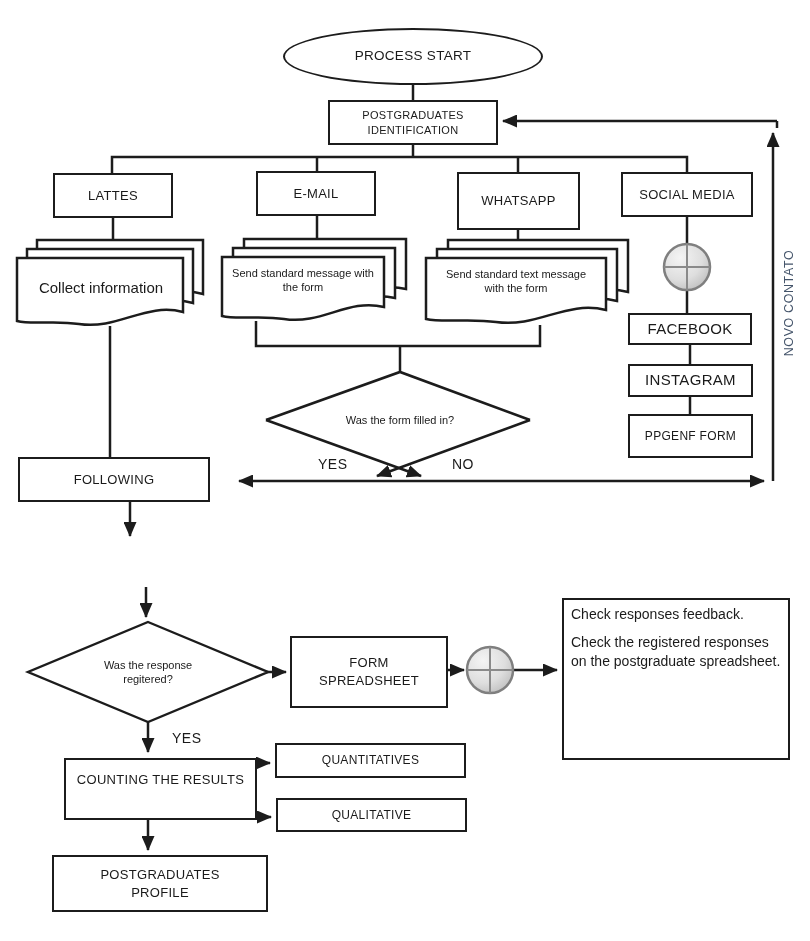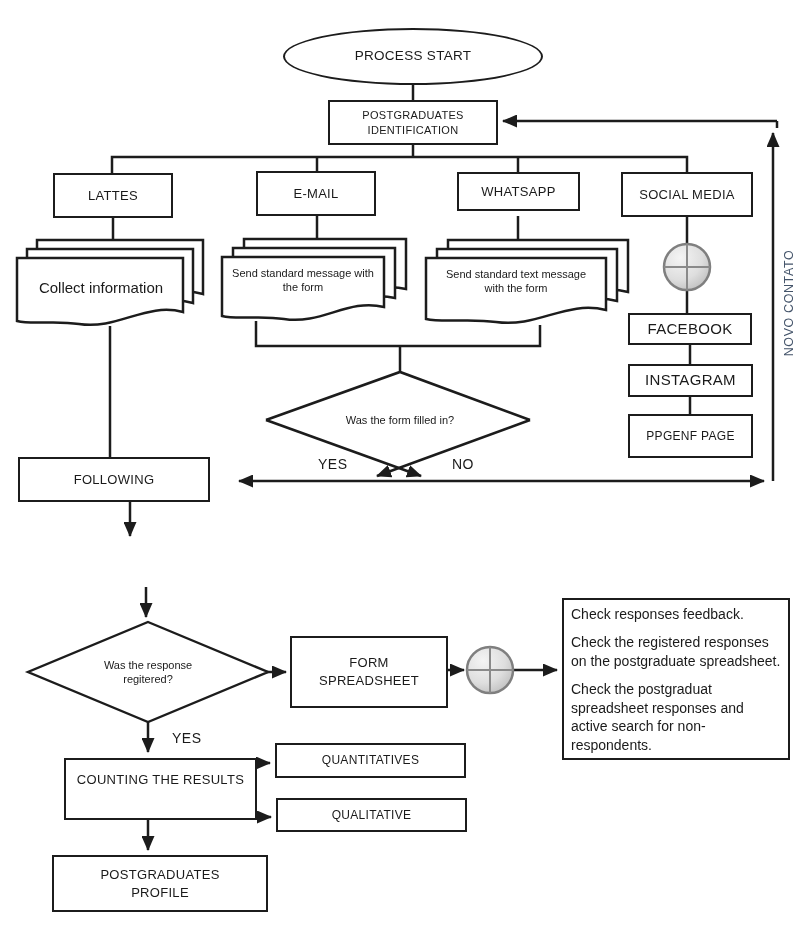--- a/index.html
+++ b/index.html
@@ -143,21 +143,21 @@
   <div class="node small" style="left:328px;top:100px;width:170px;height:45px;padding:8px 20px;">
     <span>POSTGRADUATES IDENTIFICATION</span>
   </div>
 
   <div class="node big" style="left:53px;top:173px;width:120px;height:45px;">
     <span>LATTES</span>
   </div>
   <div class="node big" style="left:256px;top:171px;width:120px;height:45px;">
     <span>E-MAIL</span>
   </div>
-  <div class="node big" style="left:457px;top:172px;width:123px;height:39px;">
+  <div class="node big" style="left:457px;top:172px;width:123px;height:58px;">
     <span>WHATSAPP</span>
   </div>
   <div class="node big" style="left:621px;top:172px;width:132px;height:45px;">
     <span>SOCIAL MEDIA</span>
   </div>
 
   <div class="overlay" style="left:22px;top:260px;width:158px;height:56px;font-size:15px;">
     <span>Collect information</span>
   </div>
   <div class="overlay small" style="left:228px;top:262px;width:150px;height:36px;">
@@ -167,21 +167,21 @@
     <span>Send standard text message with the form</span>
   </div>
 
   <div class="node tiny" style="left:628px;top:313px;width:124px;height:32px;">
     <span>FACEBOOK</span>
   </div>
   <div class="node tiny" style="left:628px;top:364px;width:125px;height:33px;">
     <span>INSTAGRAM</span>
   </div>
   <div class="node mid" style="left:628px;top:414px;width:125px;height:44px;">
-    <span>PPGENF PAGE</span>
+    <span>PPGENF FORM</span>
   </div>
 
   <div id="novo-contato">NOVO CONTATO</div>
 
   <div class="overlay small" style="left:330px;top:398px;width:140px;height:44px;">
     <span>Was the form filled in?</span>
   </div>
   <div class="decision-label" style="left:318px;top:456px;">YES</div>
   <div class="decision-label" style="left:452px;top:456px;">NO</div>
 
@@ -194,21 +194,20 @@
   </div>
   <div class="decision-label" style="left:172px;top:730px;">YES</div>
 
   <div class="node big" style="left:290px;top:636px;width:158px;height:72px;padding:0 30px;">
     <span>FORM SPREADSHEET</span>
   </div>
 
   <div id="notes-box">
     <p>Check responses feedback.</p>
     <p>Check the registered responses on the postgraduate spreadsheet.</p>
-    <p>Check the postgraduat spreadsheet responses and active search for non-respondents.</p>
   </div>
 
   <div class="node big" id="counting-box" style="left:64px;top:758px;width:193px;height:62px;">
     <span>COUNTING THE RESULTS</span>
   </div>
   <div class="node mid" style="left:275px;top:743px;width:191px;height:35px;">
     <span>QUANTITATIVES</span>
   </div>
   <div class="node mid" style="left:276px;top:798px;width:191px;height:34px;">
     <span>QUALITATIVE</span>

